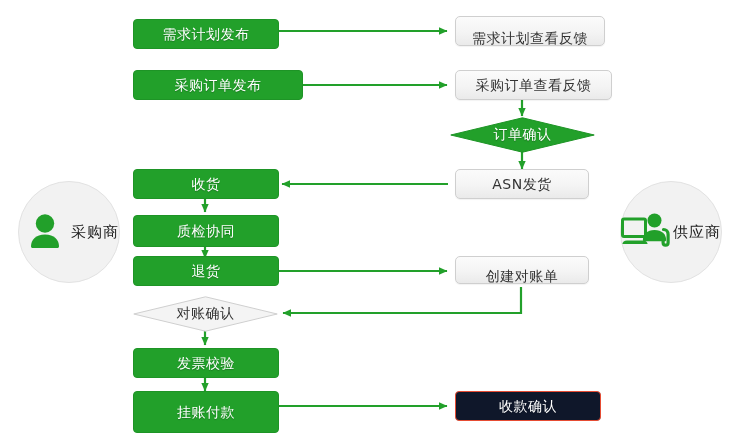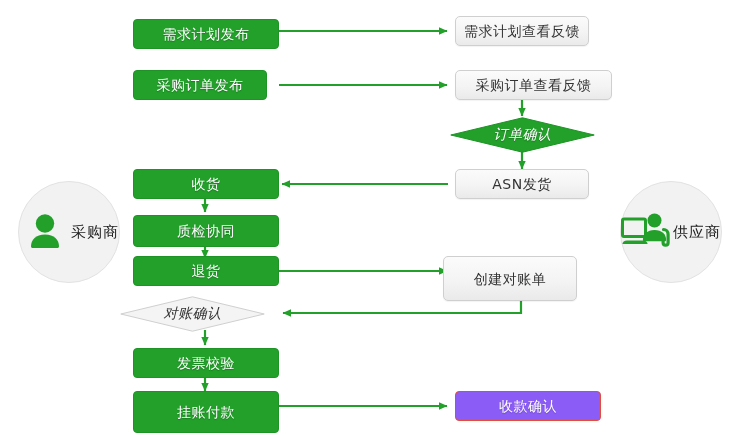--- a/index.html
+++ b/index.html
@@ -46,21 +46,21 @@
     text-shadow: 0 1px 1px rgba(0,0,0,0.25);
   }
   .node.gray {
     background: linear-gradient(to bottom, #fbfbfb 0%, #f4f4f4 55%, #eaeaea 100%);
     color: #333333;
     border-radius: 5px;
     border: 1px solid #cfcfcf;
     box-shadow: 0 1px 1px rgba(0,0,0,0.05);
   }
   .node.orange {
-    background: #8b5cf6;
+    background: #0f172a;
     color: #ffffff;
     border-radius: 4px;
     border: 1px solid #e64c33;
     text-shadow: 0 1px 1px rgba(0,0,0,0.2);
   }
   .diamond {
     position: absolute;
     z-index: 3;
   }
   .diamond .dlabel {
@@ -180,33 +180,33 @@
         <path d="M42.5 17.5c2.6 0 4.6 2.2 4.6 5v8.2c0 1.4-1.1 2.5-2.5 2.5s-2.5-1.1-2.5-2.5v-6.8" fill="none" stroke="#22a02a" stroke-width="3.2" stroke-linecap="round"></path>
       </svg>
     </span>
     <span class="alabel">供应商</span>
   </div>
 
   <div class="node green" style="left:133px; top:19px; width:146px; height:30px;">
     <span>需求计划发布</span>
   </div>
 
-  <div class="node gray" style="left:455px; top:16px; width:134px; height:30px;">
+  <div class="node gray" style="left:455px; top:16px; width:150px; height:30px;align-items:flex-end;">
     <span>需求计划查看反馈</span>
   </div>
 
-  <div class="node green" style="left:133px; top:70px; width:134px; height:30px;">
+  <div class="node green" style="left:133px; top:70px; width:170px; height:30px;">
     <span>采购订单发布</span>
   </div>
 
   <div class="node gray" style="left:455px; top:70px; width:157px; height:30px;">
     <span>采购订单查看反馈</span>
   </div>
 
-  <div class="diamond green" style="left:450px; top:117px; width:145px; height:36px;font-style:italic;">
+  <div class="diamond green" style="left:450px; top:117px; width:145px; height:36px;">
     <svg width="145" height="36" viewBox="0 0 145 36" xmlns="http://www.w3.org/2000/svg">
       <polygon points="72.5,0.8 144.2,18 72.5,35.2 0.8,18" fill="#22a02a" stroke="#1e9426" stroke-width="1"></polygon>
     </svg>
     <span class="dlabel">订单确认</span>
   </div>
 
   <div class="node gray" style="left:455px; top:169px; width:134px; height:30px;">
     <span>ASN发货</span>
   </div>
 
@@ -215,25 +215,25 @@
   </div>
 
   <div class="node green" style="left:133px; top:215px; width:146px; height:32px;">
     <span>质检协同</span>
   </div>
 
   <div class="node green" style="left:133px; top:256px; width:146px; height:30px;">
     <span>退货</span>
   </div>
 
-  <div class="node gray" style="left:443px; top:256px; width:134px; height:45px;">
+  <div class="node gray" style="left:455px; top:256px; width:134px; height:28px;align-items:flex-end;">
     <span>创建对账单</span>
   </div>
 
-  <div class="diamond gray" style="left:120px; top:296px; width:145px; height:36px;font-style:italic;">
+  <div class="diamond gray" style="left:133px; top:296px; width:145px; height:36px;">
     <svg width="145" height="36" viewBox="0 0 145 36" xmlns="http://www.w3.org/2000/svg">
       <polygon points="72.5,0.8 144.2,18 72.5,35.2 0.8,18" fill="#f4f4f4" stroke="#cfcfcf" stroke-width="1"></polygon>
     </svg>
     <span class="dlabel">对账确认</span>
   </div>
 
   <div class="node green" style="left:133px; top:348px; width:146px; height:30px;">
     <span>发票校验</span>
   </div>
 

